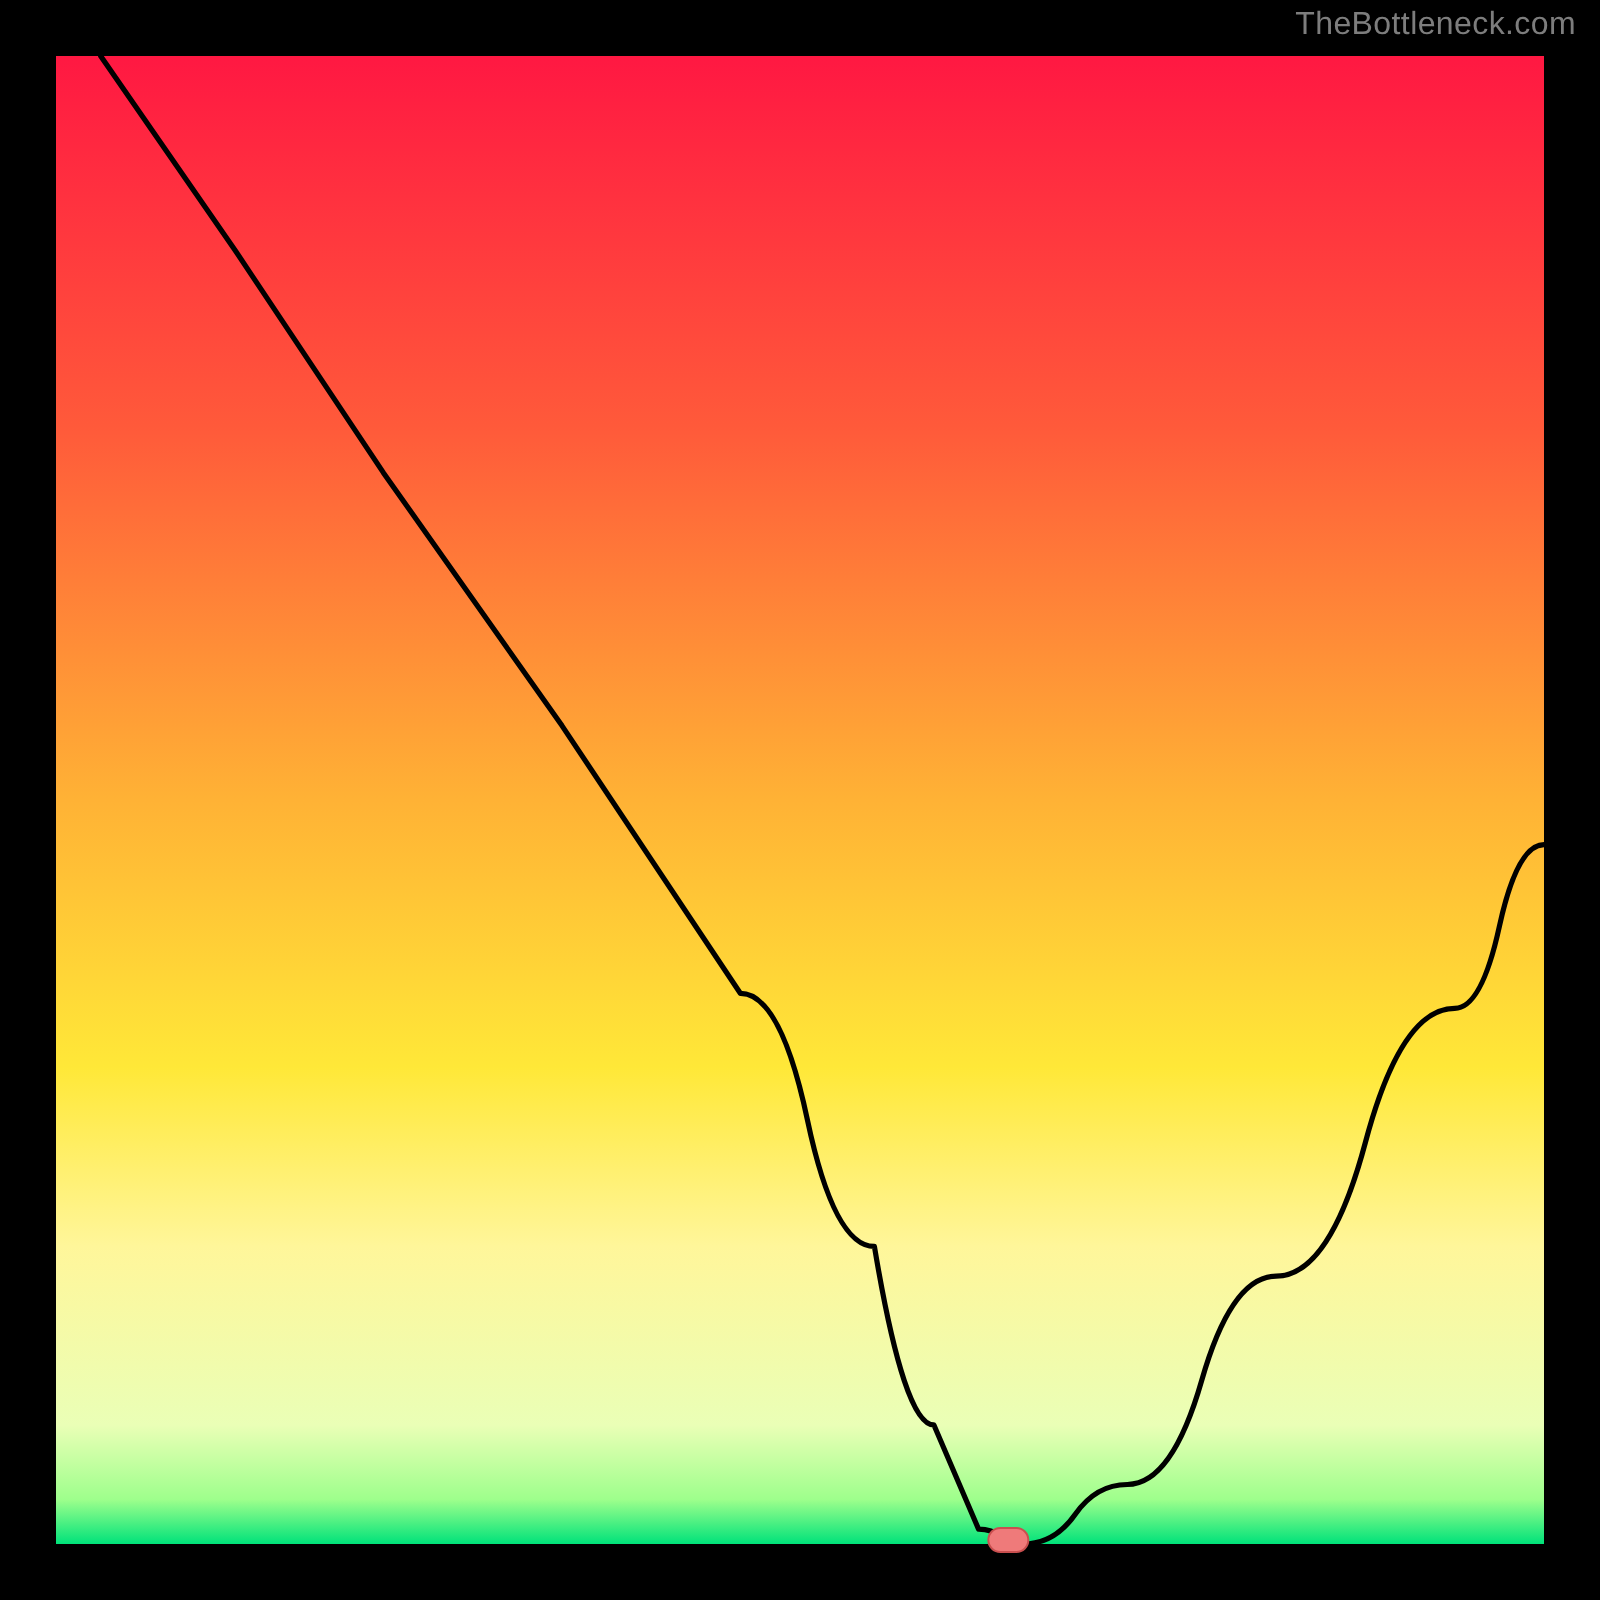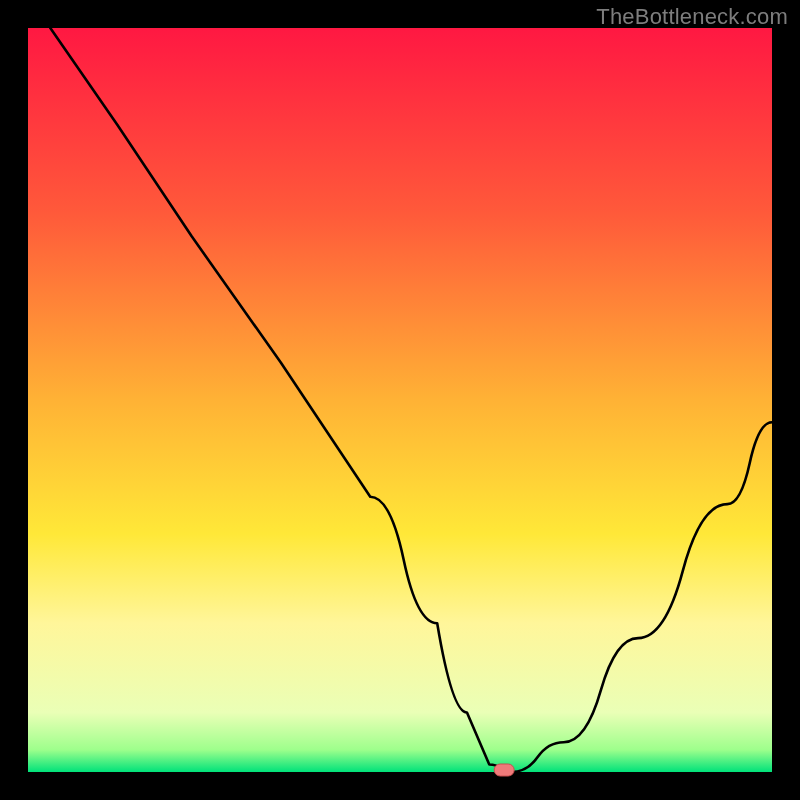--- a/index.html
+++ b/index.html
@@ -15,21 +15,21 @@
     position: relative;
     width: 800px;
     height: 800px;
     background: #000;
   }
   .watermark {
     position: absolute;
     top: 4px;
     right: 12px;
     color: #7d7d7d;
-    font-size: 22px;
+    font-size: 16px;
     font-weight: 500;
     letter-spacing: 0.2px;
     z-index: 10;
   }
   svg {
     display: block;
   }
 </style>
 </head>
 <body>

